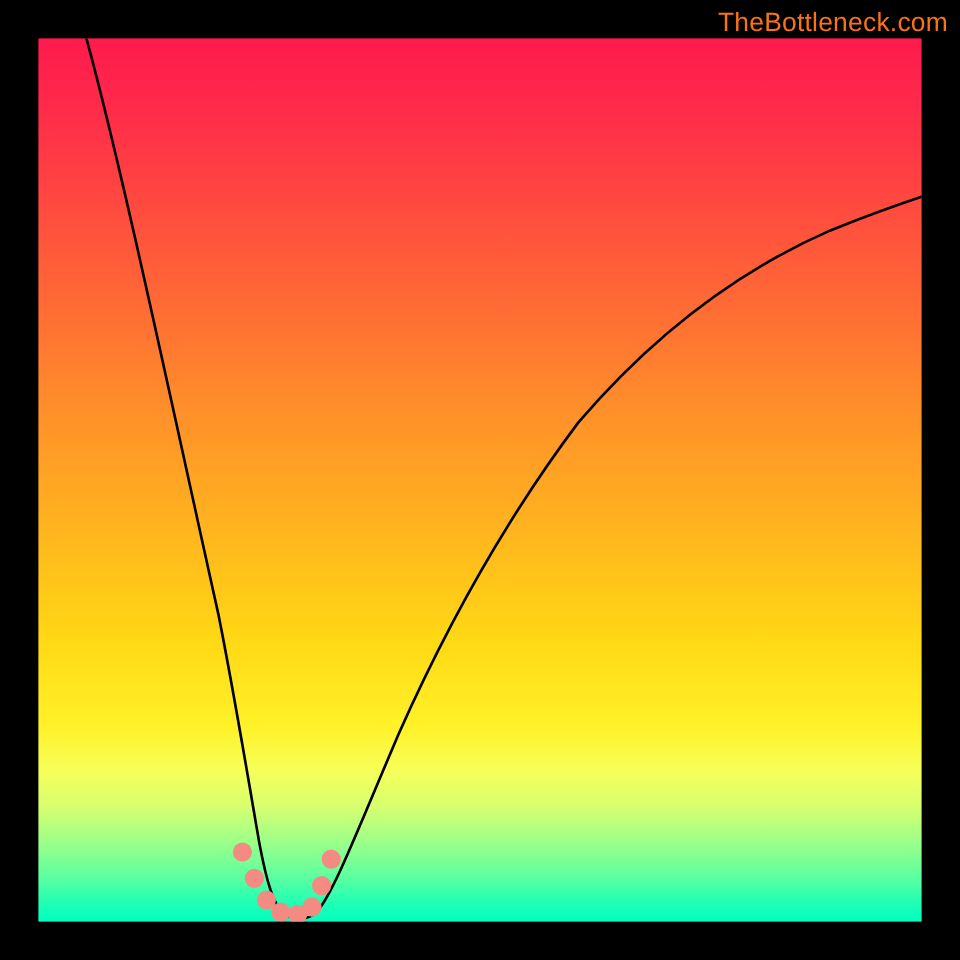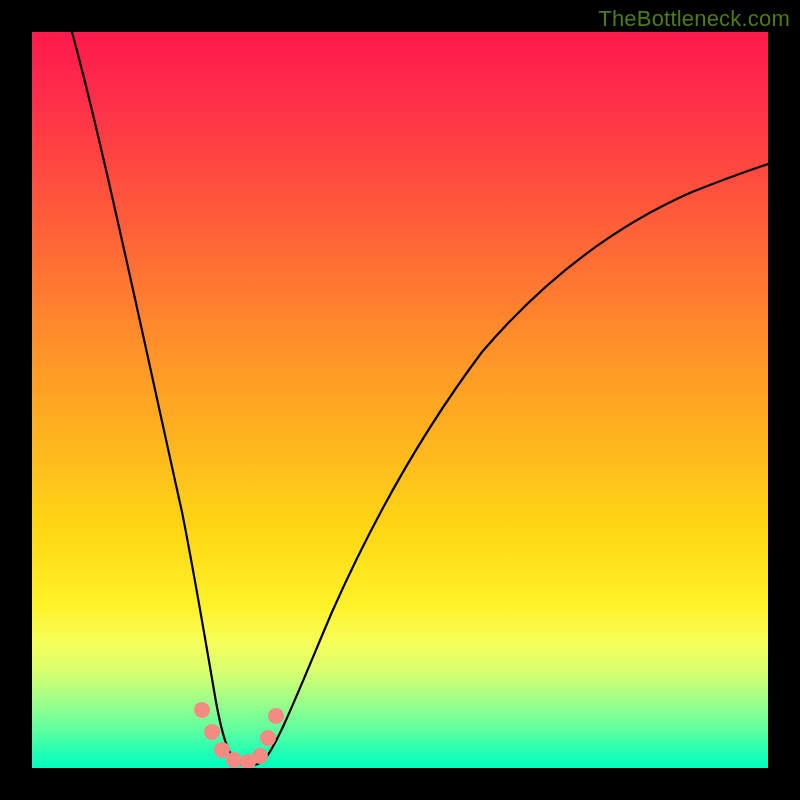--- a/index.html
+++ b/index.html
@@ -38,21 +38,21 @@
       #9cff8a 91%,
       #5cffa0 95%,
       #1effb6 98%,
       #00ffc0 100%
     );
   }
   .watermark {
     position: absolute;
     top: 6px;
     right: 10px;
-    color: #4d7c0f;
+    color: #f97316;
     font-size: 22px;
     font-weight: 500;
     letter-spacing: 0.2px;
   }
   svg.curve {
     position: absolute;
     left: 0;
     top: 0;
     width: 736px;
     height: 736px;

